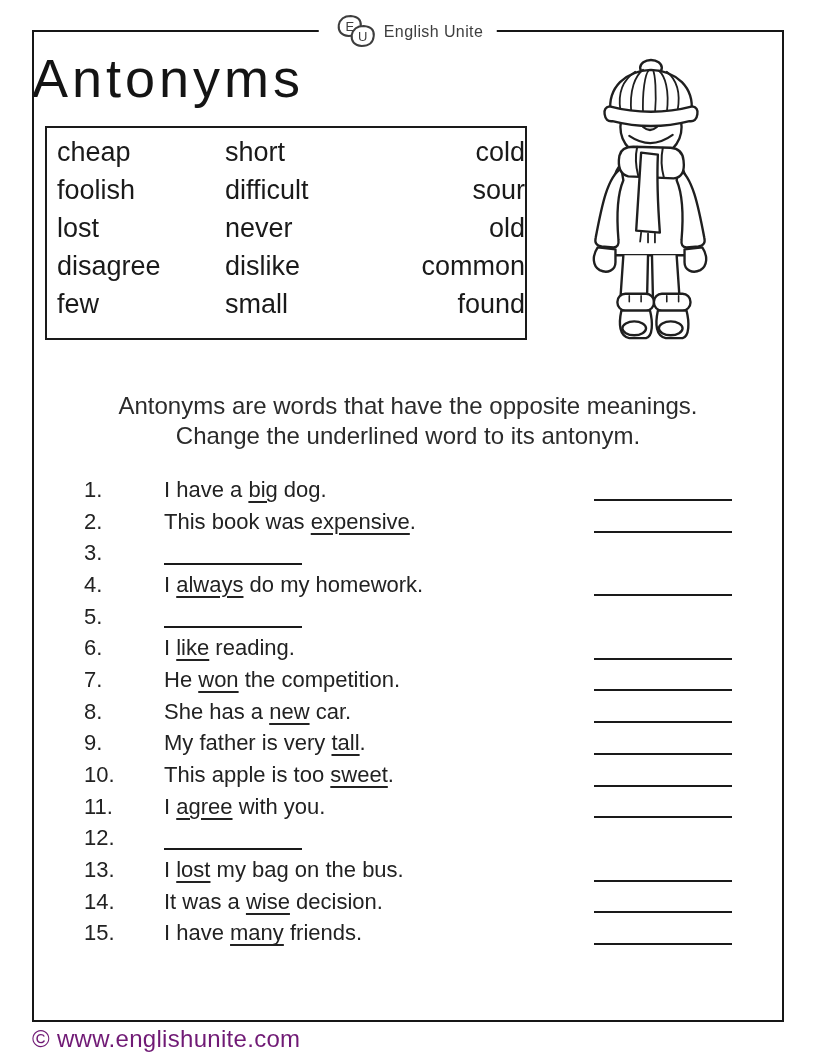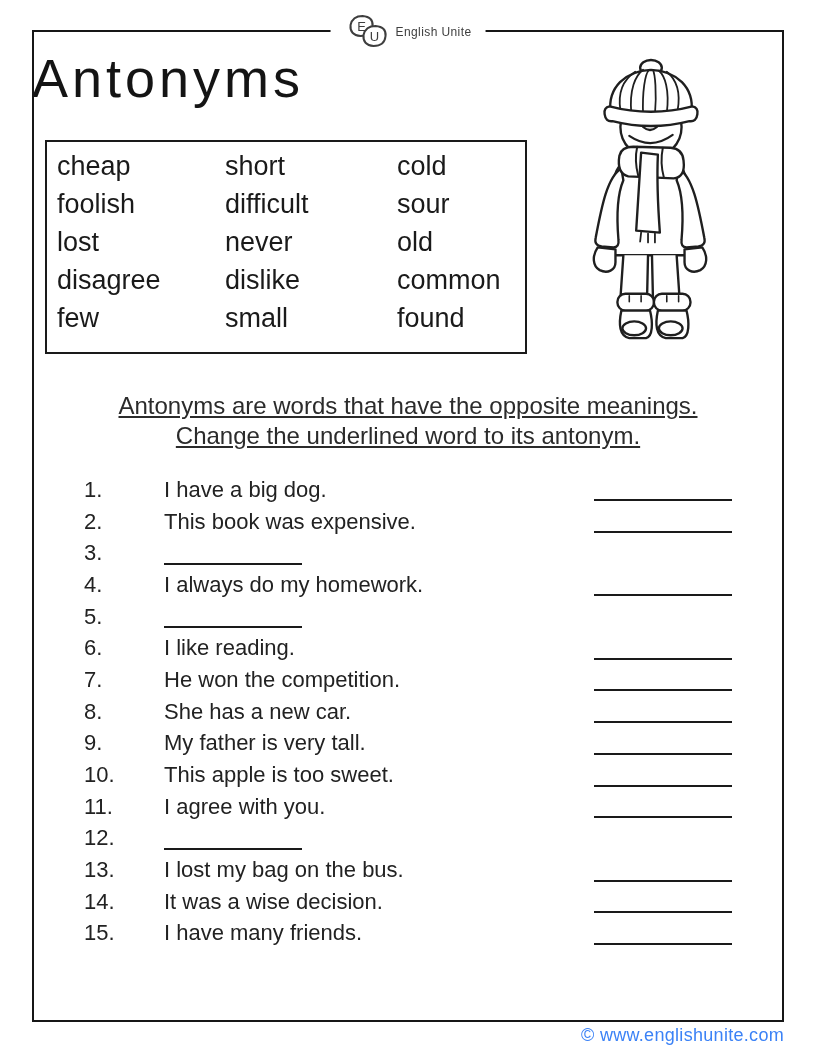--- a/index.html
+++ b/index.html
@@ -11,46 +11,46 @@
   }
   .border-box {
     position:absolute; left:32px; top:30px; width:752px; height:992px;
     border:2.5px solid #161616;
   }
   .brand {
     position:absolute; top:11px; left:50%; transform:translateX(-50%);
     background:#ffffff; display:flex; align-items:center; gap:5px;
     padding:0 14px; height:42px; z-index:5;
   }
-  .brand-name { font-size:12px; color:#3e3e3e; letter-spacing:.4px; white-space:nowrap; }
+  .brand-name { font-size:16px; color:#3e3e3e; letter-spacing:.4px; white-space:nowrap; }
   .title {
     position:absolute; left:32px; top:50px; width:752px; text-align:left;
     font-size:54px; letter-spacing:4px; color:#141414; line-height:1.05;
   }
   .word-box {
-    position:absolute; left:45px; top:140px; width:482px; height:214px;
+    position:absolute; left:45px; top:126px; width:482px; height:214px;
     border:2px solid #1a1a1a; display:flex; padding:5px 0 0 10px;
   }
   .wb-col { display:flex; flex-direction:column; }
-  .wb-col-1 { width:168px; } .wb-col-2 { width:172px; } .wb-col-3 { flex:1; }
+  .wb-col-1 { width:168px; } .wb-col-2 { width:172px; } .wb-col-3 { flex:1;align-items:flex-end; }
   .wb-word { font-size:27px; line-height:38px; color:#1a1a1a; }
   .character { position:absolute; left:585px; top:56px; width:130px; height:296px; }
   .instructions {
     position:absolute; left:32px; top:391px; width:752px; text-align:center;
-    font-size:24px; line-height:30px; color:#2b2b2b;text-decoration:underline;
+    font-size:24px; line-height:30px; color:#2b2b2b;
   }
   .exercise { position:absolute; left:84px; top:474px; width:648px; }
   .ex-row { display:flex; align-items:center; height:31.7px; font-size:22px; color:#222; }
   .ex-num { width:80px; }
   .ex-sentence { flex:1; white-space:nowrap; }
   .ex-blank { width:138px; height:23px; border-bottom:2px solid #1a1a1a; flex:none; }
-  .u { text-decoration-thickness:1.6px; text-underline-offset:4px; }
+  .u { text-decoration:underline; text-decoration-thickness:1.6px; text-underline-offset:4px; }
   .footer {
-    position:absolute; left:32px; top:1025px; width:752px; text-align:right;
-    font-size:18px; color:#3b82f6; letter-spacing:.3px;
+    position:absolute; left:32px; top:1025px; width:752px; text-align:left;
+    font-size:24px; color:#701a75; letter-spacing:.3px;
   }
   svg .ln { fill:none; }
 </style>
 </head>
 <body>
 
 <div class="page">
 
   <div class="border-box"></div>
 

